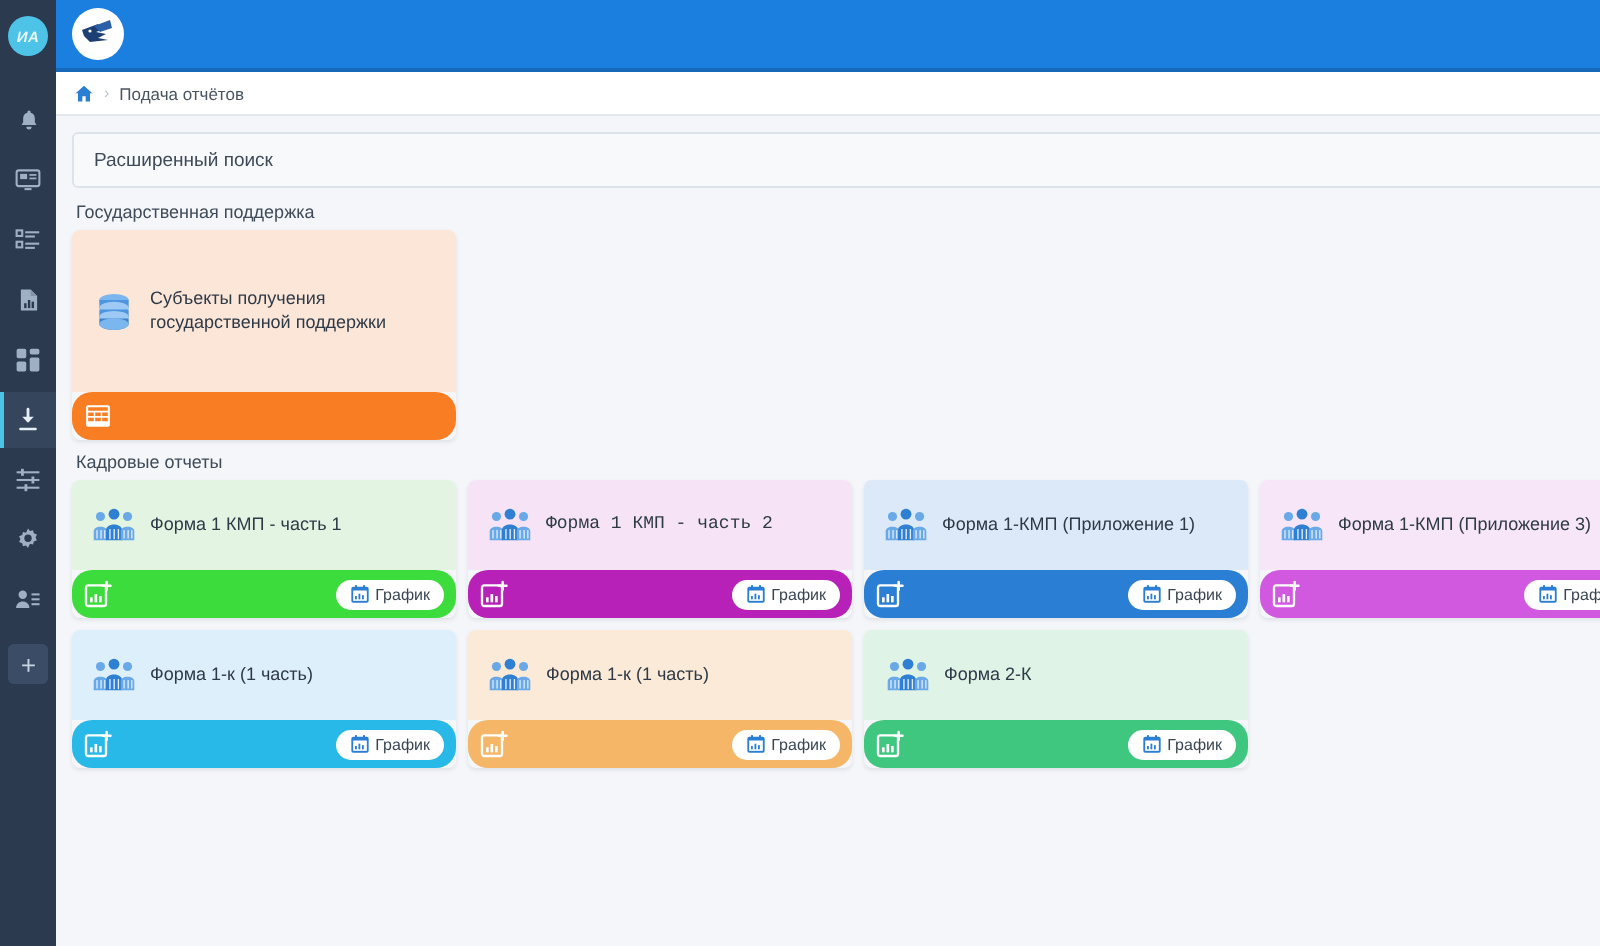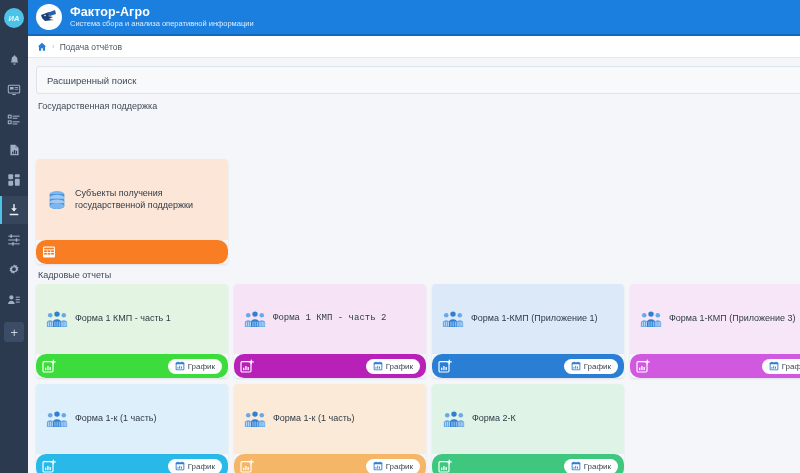--- a/index.html
+++ b/index.html
@@ -92,21 +92,21 @@
 
   
   .section-label {
     font-size: 9px; color: #3f4b59; margin: 0 0 4px 2px;
   }
   .section { margin-bottom: 6px; }
   .card-row { display: flex; gap: 6px; }
 
   
   .card {
-    width: 192px; height: 94px;
+    width: 192px; height: 69px;
     border-radius: 4px;
     overflow: hidden;
     display: flex; flex-direction: column;
     box-shadow: 0 1px 2px rgba(25,40,60,.10);
     flex: 0 0 192px;
   }
   .card-body {
     flex: 1; display: flex; align-items: center; gap: 7px;
     padding: 0 10px;
   }
@@ -120,21 +120,21 @@
   }
   .chart-pill {
     background: #ffffff; border-radius: 10px;
     height: 15px; padding: 0 7px;
     display: flex; align-items: center; gap: 3px;
     font-size: 8px; color: #3b4654;
   }
   .footer-icon { display: flex; align-items: center; }
 
   
-  .card.wide-first { height: 105px; margin-top: 44px; }
+  .card.wide-first { height: 105px; }
 </style>
 </head>
 <body>
 
 <div class="app">
 
   <div class="sidebar">
     <div class="avatar-wrap">
       <div class="avatar">ИА</div>
     </div>
@@ -238,24 +238,20 @@
   <div class="main">
 
     <div class="topbar">
       <div class="logo">
         <svg width="22" height="22" viewBox="0 0 22 22">
           <circle cx="11" cy="11" r="11" fill="#ffffff"></circle>
           <path d="M3 9 L11 6 L13 9 L10 10 L15 11 L11 13 L16 14 L7 15 L4 12 Z" fill="#1d3f73"></path>
           <path d="M9 7 L17 4 L18 8 L12 10 Z" fill="#2b5fa8"></path>
           <circle cx="7" cy="9.5" r="0.8" fill="#ffffff"></circle>
         </svg>
-      </div>
-      <div class="brand">
-        <div class="brand-title">Фактор-Агро</div>
-        <div class="brand-sub">Система сбора и анализа оперативной информации</div>
       </div>
     </div>
 
     <div class="breadcrumb">
       <span style="display:flex;">
         <svg width="10" height="10" viewBox="0 0 12 12">
           <path d="M6 1 L11 5.5 L9.6 5.5 L9.6 10.5 L7 10.5 L7 7.4 L5 7.4 L5 10.5 L2.4 10.5 L2.4 5.5 L1 5.5 Z" fill="#2a7fd4"></path>
         </svg>
       </span>
       <span class="bc-sep">›</span>

